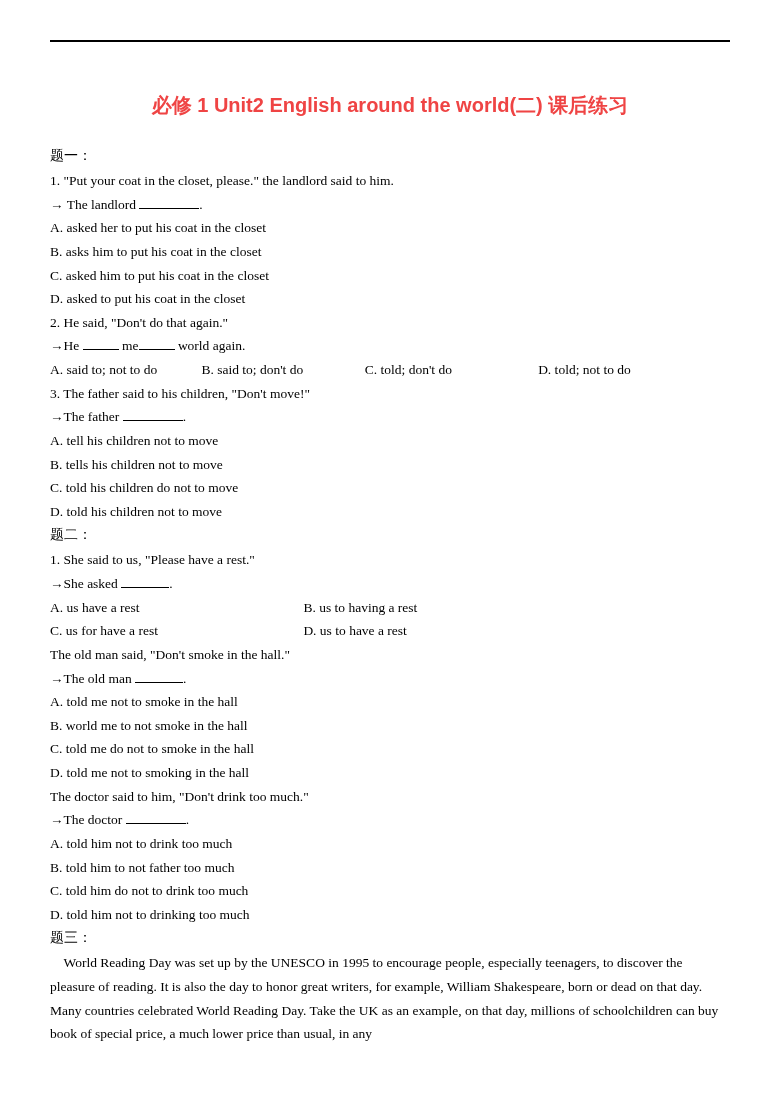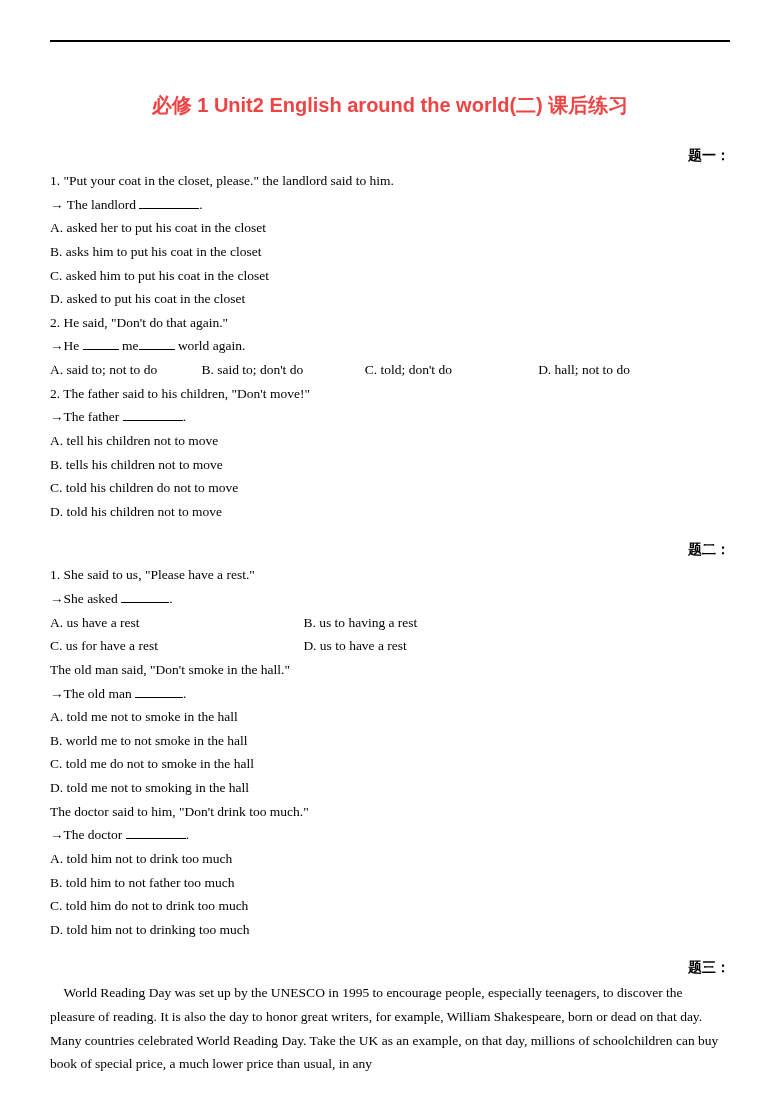--- a/index.html
+++ b/index.html
@@ -20,25 +20,24 @@
   }
   .title {
     color: #ef4444;
     font-weight: bold;
     text-align: center;
     font-size: 20px;
     margin-bottom: 28px;
     font-family: "SimHei", "黑体", sans-serif;
   }
   .section-label {
-    font-weight: bold;
+    font-weight: normal;
     font-size: 14px;
-    margin-top: 18px;
+    margin-top: 3px;
     margin-bottom: 4px;
-    text-align: right;
   }
   .line {
     font-size: 13.5px;
     line-height: 1.75;
     white-space: pre-wrap;
     word-break: break-word;
   }
   .blank {
     display: inline-block;
     border-bottom: 1px solid #000;
@@ -70,24 +69,24 @@
   <div class="line">B. asks him to put his coat in the closet</div>
   <div class="line">C. asked him to put his coat in the closet</div>
   <div class="line">D. asked to put his coat in the closet</div>
 
   <div class="line">2. He said, "Don't do that again."</div>
   <div class="line"><span>→He </span><span class="blank short"></span><span> me</span><span class="blank short"></span><span> world again.</span></div>
   <div class="opts4">
     <span style="width:148px">A. said to; not to do</span>
     <span style="width:160px">B. said to; don't do</span>
     <span style="width:170px">C. told; don't do</span>
-    <span>D. hall; not to do</span>
+    <span>D. told; not to do</span>
   </div>
 
-  <div class="line">2. The father said to his children, "Don't move!"</div>
+  <div class="line">3. The father said to his children, "Don't move!"</div>
   <div class="line"><span>→The father </span><span class="blank"></span>.</div>
   <div class="line">A. tell his children not to move</div>
   <div class="line">B. tells his children not to move</div>
   <div class="line">C. told his children do not to move</div>
   <div class="line">D. told his children not to move</div>
 
   <div class="section-label">题二：</div>
 
   <div class="line">1. She said to us, "Please have a rest."</div>
   <div class="line"><span>→She asked </span><span class="blank med"></span>.</div>

